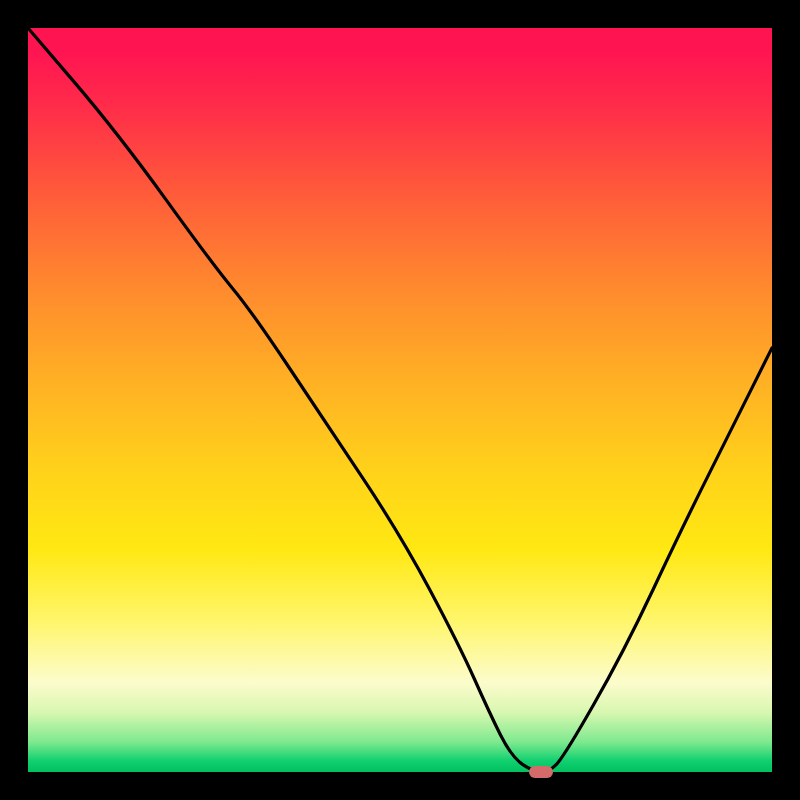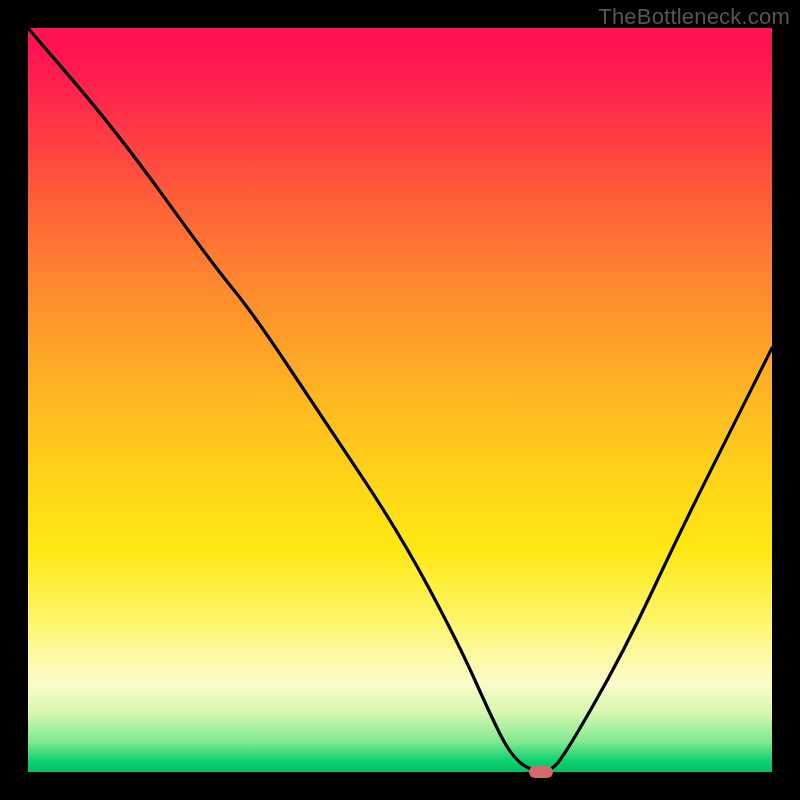--- a/index.html
+++ b/index.html
@@ -66,21 +66,20 @@
     background: #d46a6a;
     transform: translate(-50%, -50%);
     z-index: 3;
   }
 </style>
 </head>
 <body>
 
 <div class="frame">
 
-  <div class="watermark">TheBottleneck.com</div>
 
   <div class="plot">
 
     <svg class="curve" viewBox="0 0 744 744" preserveAspectRatio="none">
       <path fill="none" stroke="#000" stroke-width="3.2" stroke-linejoin="round" stroke-linecap="round" d="M 0.0 0.0 Q 0.0 0.0 44.6 52.1 Q 89.3 104.2 137.6 171.1 Q 186.0 238.1 204.6 260.4 Q 223.2 282.7 260.4 338.5 Q 297.6 394.3 334.8 450.1 Q 372.0 505.9 401.8 561.7 Q 431.5 617.5 446.4 651.0 Q 461.3 684.5 472.4 706.8 Q 483.6 729.1 494.8 736.6 Q 505.9 744.0 513.4 744.0 Q 520.8 744.0 528.2 736.6 Q 535.7 729.1 565.4 677.0 Q 595.2 625.0 625.0 561.7 Q 654.7 498.5 680.8 446.4 Q 706.8 394.3 725.4 357.1 T 744.0 319.9"></path>
     </svg>
 
     <div class="marker" style="left:513.4px;top:744.0px;background:#d46a6a;"></div>
 
   </div>

